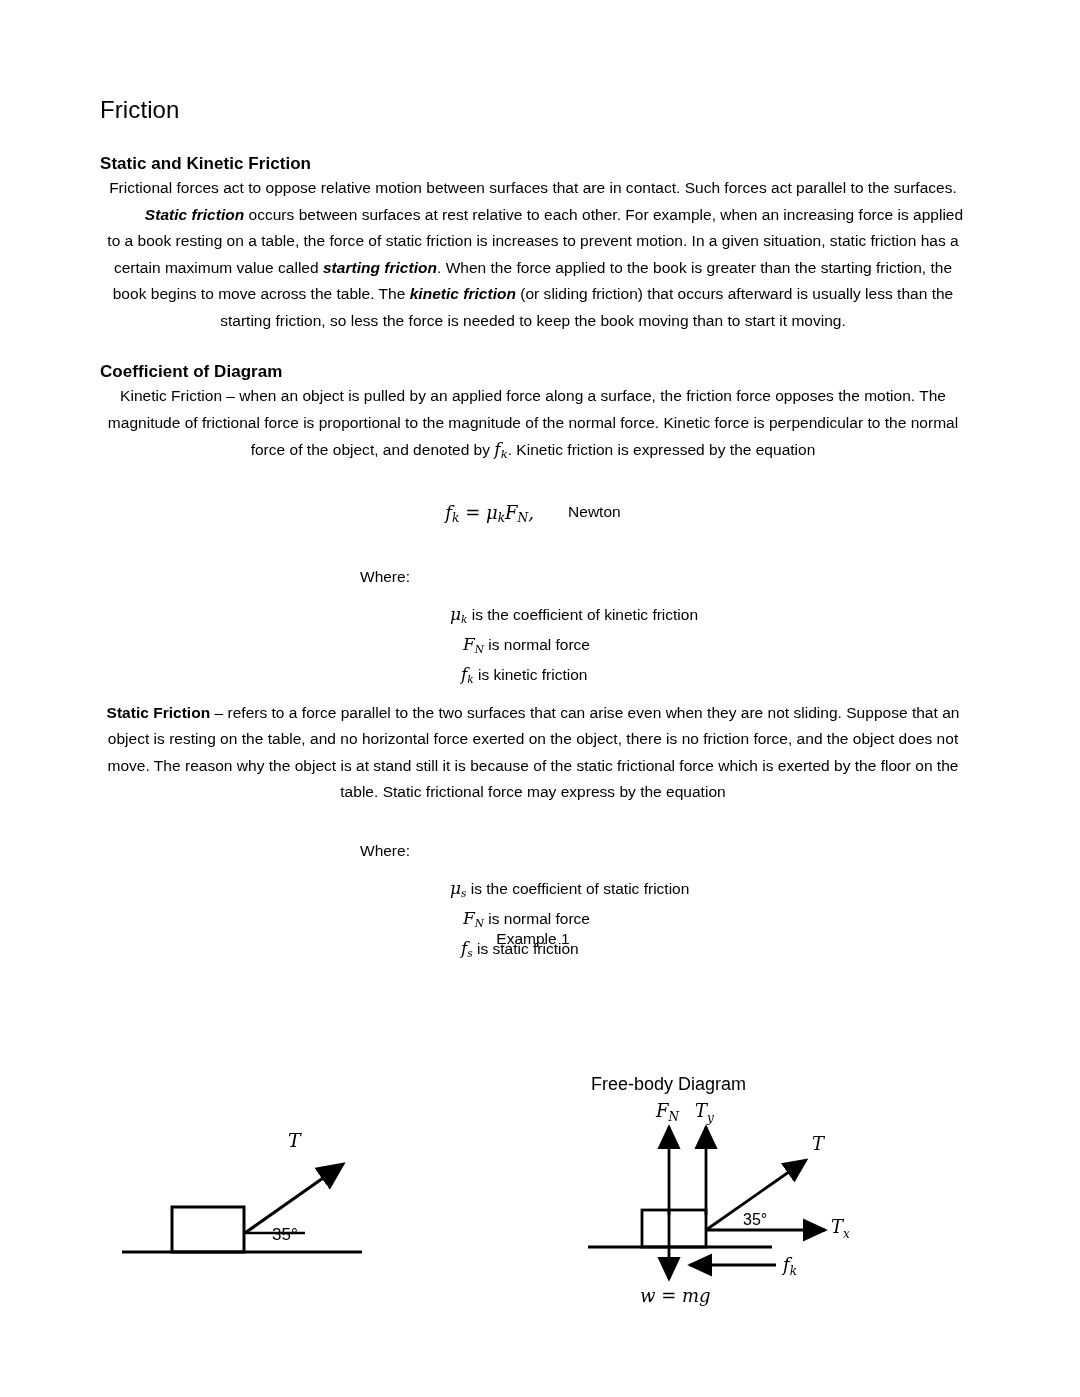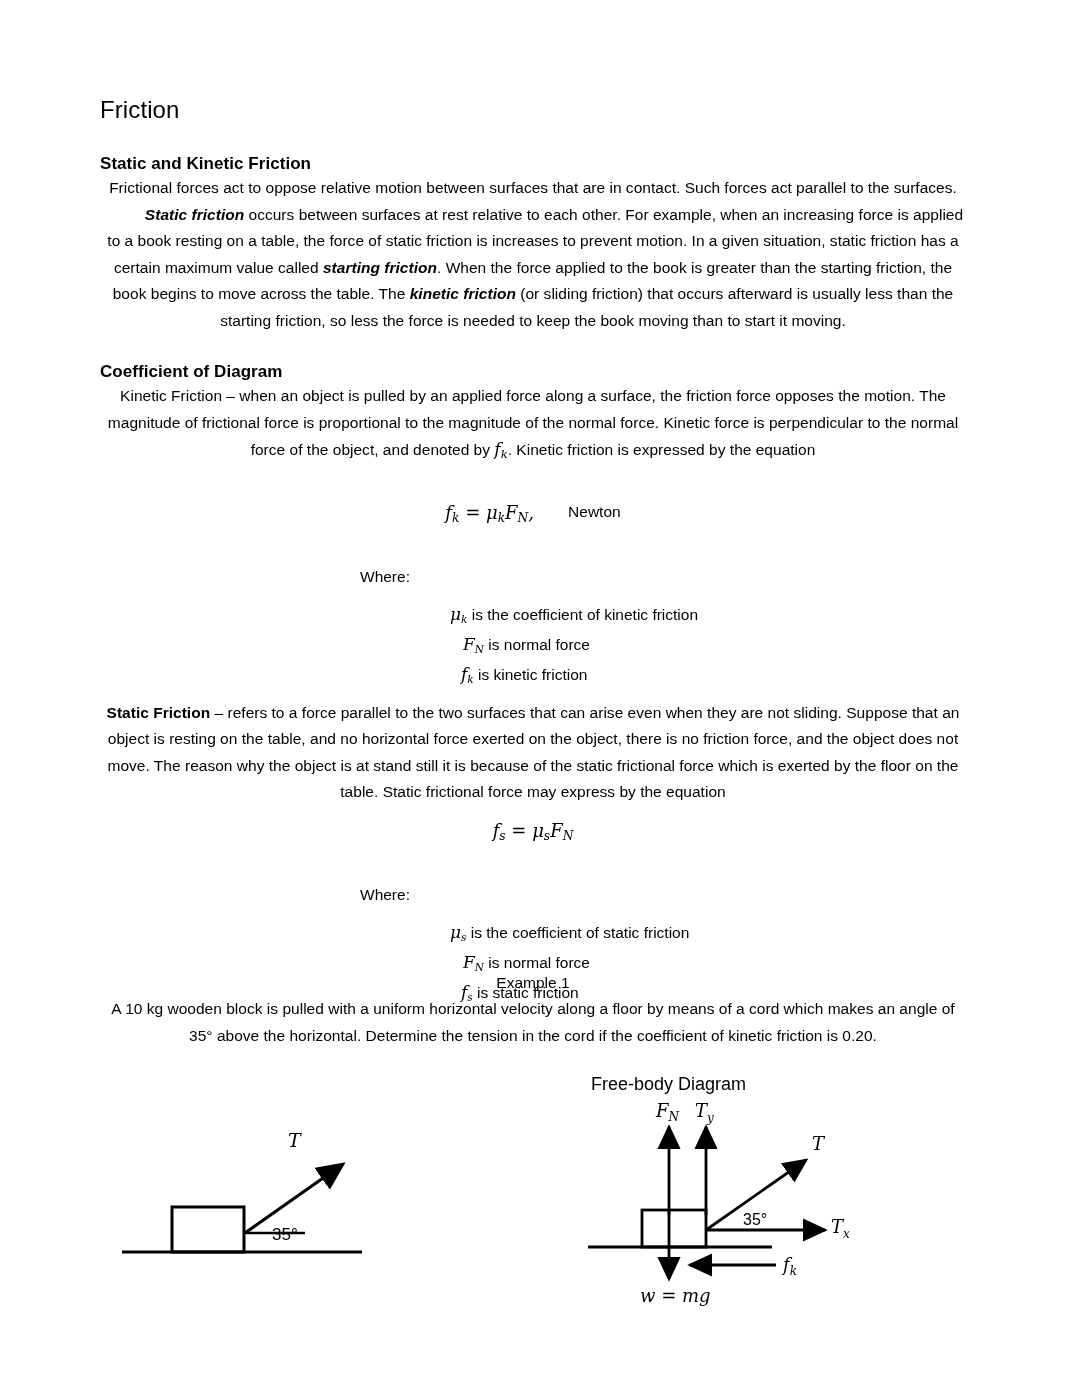--- a/index.html
+++ b/index.html
@@ -161,39 +161,33 @@
         <div class="ln1"><span class="sym">μ</span><sub class="msub sym">k</sub><span> is the coefficient of kinetic friction</span></div>
         <div class="ln2"><span class="sym">F</span><sub class="msub sym">N</sub><span> is normal force</span></div>
         <div class="ln3"><span class="sym">f</span><sub class="msub sym">k</sub><span> is kinetic friction</span></div>
       </div>
     </div>
 
     <div class="gap-xl"></div>
 
     <p class="body-text"><b class="bd">Static Friction</b><span> – refers to a force parallel to the two surfaces that can arise even when they are not sliding. Suppose that an object is resting on the table, and no horizontal force exerted on the object, there is no friction force, and the object does not move. The reason why the object is at stand still it is because of the static frictional force which is exerted by the floor on the table. Static frictional force may express by the equation</span></p>
 
-    <div class="eq-row" style="margin-top:14px;">
-      <div class="eq-inner mathline">
-        <span>f</span><sub class="msub">s</sub><span> = </span><span>μ</span><sub class="msub">s</sub><span>F</span><sub class="msub">N</sub>
-      </div>
-    </div>
 
     <div class="where-block">
       <div class="where-label">Where:</div>
       <div class="where-items">
         <div class="ln1"><span class="sym">μ</span><sub class="msub sym">s</sub><span> is the coefficient of static friction</span></div>
         <div class="ln2"><span class="sym">F</span><sub class="msub sym">N</sub><span> is normal force</span></div>
         <div class="ln3"><span class="sym">f</span><sub class="msub sym">s</sub><span> is static friction</span></div>
       </div>
     </div>
 
     <div class="gap-sm"></div>
 
     <p class="body-text">Example 1</p>
-    <p class="body-text">A 10 kg wooden block is pulled with a uniform horizontal velocity along a floor by means of a cord which makes an angle of 35° above the horizontal. Determine the tension in the cord if the coefficient of kinetic friction is 0.20.</p>
 
   </div>
 
   <div class="figures">
 
     <svg width="400" height="240" viewBox="0 0 400 240" style="position:absolute;left:100px;top:55px;">
       <defs>
         <marker id="arrL" markerWidth="11" markerHeight="11" refX="8" refY="4.2" orient="auto">
           <path d="M0,0 L9,4.2 L0,8.4 z" fill="#000"></path>
         </marker>

